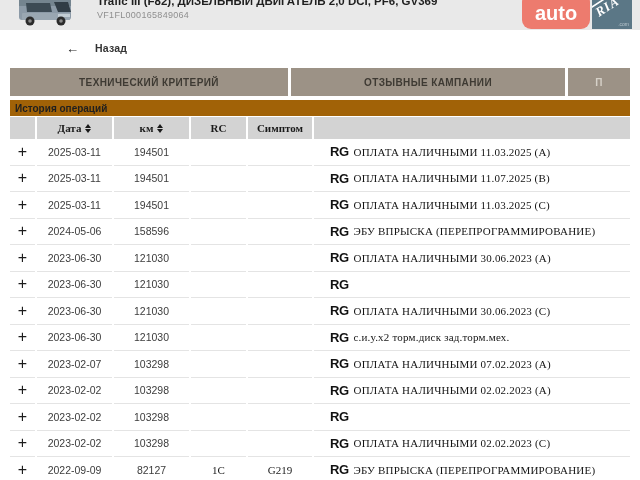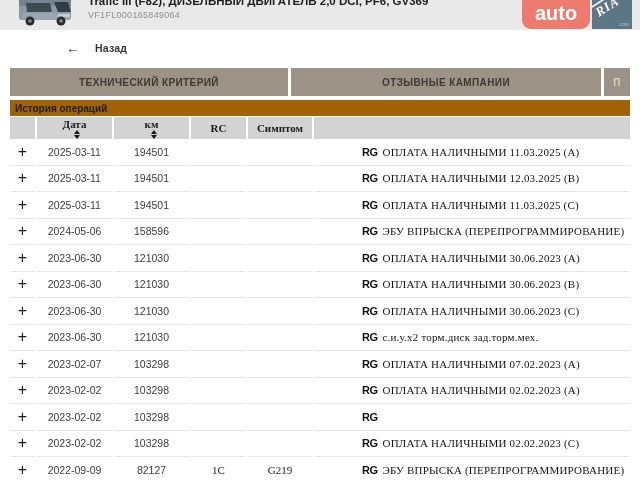--- a/index.html
+++ b/index.html
@@ -11,21 +11,21 @@
     -webkit-font-smoothing:antialiased;
   }
 
   
   .topbar {
     height:30px; background:#e9e9e9;
     display:flex; align-items:flex-start;
     position:relative; overflow:hidden;
   }
   .car-thumb { margin:0 0 0 14px; flex:0 0 auto; }
-  .veh-info { margin-left:12px; flex:1 1 auto; min-width:0; overflow:hidden; }
+  .veh-info { margin-left:21px; flex:1 1 auto; min-width:0; overflow:hidden; }
   .veh-title {
     font-size:11.5px; font-weight:bold; color:#1f1f1f;
     line-height:12px; margin-top:-5px; white-space:nowrap;
   }
   .veh-vin { font-size:9px; color:#8f8f8f; margin-top:3px; letter-spacing:.3px; }
   .logos { display:flex; align-items:flex-end; margin-right:8px; flex:0 0 auto; }
   .logo-auto {
     width:68px; height:36px; margin-top:-7px;
     background:#ed7b6e; border-radius:9px;
     color:#ffffff; font-weight:bold; font-size:20px;
@@ -47,39 +47,39 @@
 
   
   .tabs { display:flex; margin:2px 10px 0 10px; height:28px; }
   .tab {
     background:#9c9286; height:100%;
     display:flex; align-items:center; justify-content:center;
     font-size:10px; font-weight:bold; letter-spacing:.4px;
     color:#3e3a33; cursor:pointer; text-transform:uppercase;
   }
   .tab-1 { width:278px; margin-right:3px; }
-  .tab-2 { width:310px; margin-right:3px; }
+  .tab-2 { width:274px; margin-right:3px; }
   .tab-3 { flex:1 1 auto; color:#d6d1c8; }
 
   
   .section-bar {
     margin:4px 10px 0 10px; height:16px; background:#a16207;
     display:flex; align-items:center; padding-left:5px;
     font-size:10px; font-weight:bold; color:#1f1f1f;
   }
 
   
   .tbl { margin:1px 10px 0 10px; }
   .trow, .thead { display:flex; }
   .thead { height:22px; }
   .thead .cell {
     background:#d3d3d3; margin-right:2px;
     display:flex; align-items:center; justify-content:center;
     font-family:"Liberation Serif", serif;
-    font-size:11px; font-weight:bold; color:#1a1a1a;flex-direction:column;
+    font-size:11px; font-weight:bold; color:#1a1a1a;
   }
   .thead .cell:last-child { margin-right:0; }
   .col-expand { width:25px; flex:0 0 auto; }
   .col-date   { width:75px; flex:0 0 auto; }
   .col-km     { width:75px; flex:0 0 auto; }
   .col-rc     { width:55px; flex:0 0 auto; }
   .col-sym    { width:64px; flex:0 0 auto; }
   .col-desc   { flex:1 1 auto; min-width:0; }
 
   .sort-icon { display:inline-flex; flex-direction:column; margin-left:4px; gap:1px; }
@@ -95,21 +95,21 @@
   }
   .trow .cell:last-child { margin-right:0; }
   .expand-btn {
     font-size:16px; font-weight:300; color:#1d1d1d;
     cursor:pointer; line-height:1;
     display:flex; align-items:center; justify-content:center;
     width:100%; height:100%;
   }
   .cell.serif { font-family:"Liberation Serif", serif; font-size:11px; color:#1a1a1a; }
   .trow .col-desc { justify-content:flex-start; padding-left:16px; }
-  .desc-tag { font-weight:bold; font-size:11px; color:#111; letter-spacing:-.5px; margin-right:5px; font-family:"Liberation Sans", sans-serif;margin-left:32px; }
+  .desc-tag { font-weight:bold; font-size:13px; color:#111; letter-spacing:-.5px; margin-right:5px; font-family:"Liberation Sans", sans-serif; }
   .desc-text { font-family:"Liberation Serif", serif; font-size:11px; color:#141414; letter-spacing:.2px; }
 </style>
 </head>
 <body>
 
 <div class="topbar">
   <svg class="car-thumb" width="62" height="28" viewBox="0 0 62 28">
     <rect x="0" y="0" width="62" height="28" fill="#e9e9e9"></rect>
     <rect x="5" y="0" width="52" height="20" rx="3" fill="#8c9aa7"></rect>
     <rect x="5" y="0" width="52" height="6" fill="#74848f"></rect>
@@ -193,21 +193,21 @@
   <div class="trow">
     <div class="cell col-expand">
       <span class="expand-btn">+</span>
     </div>
     <div class="cell col-date">2025-03-11</div>
     <div class="cell col-km">194501</div>
     <div class="cell col-rc serif"></div>
     <div class="cell col-sym serif"></div>
     <div class="cell col-desc">
       <span class="desc-tag">RG</span>
-      <span class="desc-text">ОПЛАТА НАЛИЧНЫМИ 12.03.2025 (B)</span>
+      <span class="desc-text">ОПЛАТА НАЛИЧНЫМИ 11.07.2025 (B)</span>
     </div>
   </div>
 
   <div class="trow">
     <div class="cell col-expand">
       <span class="expand-btn">+</span>
     </div>
     <div class="cell col-date">2025-03-11</div>
     <div class="cell col-km">194501</div>
     <div class="cell col-rc serif"></div>
@@ -249,21 +249,20 @@
   <div class="trow">
     <div class="cell col-expand">
       <span class="expand-btn">+</span>
     </div>
     <div class="cell col-date">2023-06-30</div>
     <div class="cell col-km">121030</div>
     <div class="cell col-rc serif"></div>
     <div class="cell col-sym serif"></div>
     <div class="cell col-desc">
       <span class="desc-tag">RG</span>
-      <span class="desc-text">ОПЛАТА НАЛИЧНЫМИ 30.06.2023 (B)</span>
     </div>
   </div>
 
   <div class="trow">
     <div class="cell col-expand">
       <span class="expand-btn">+</span>
     </div>
     <div class="cell col-date">2023-06-30</div>
     <div class="cell col-km">121030</div>
     <div class="cell col-rc serif"></div>

